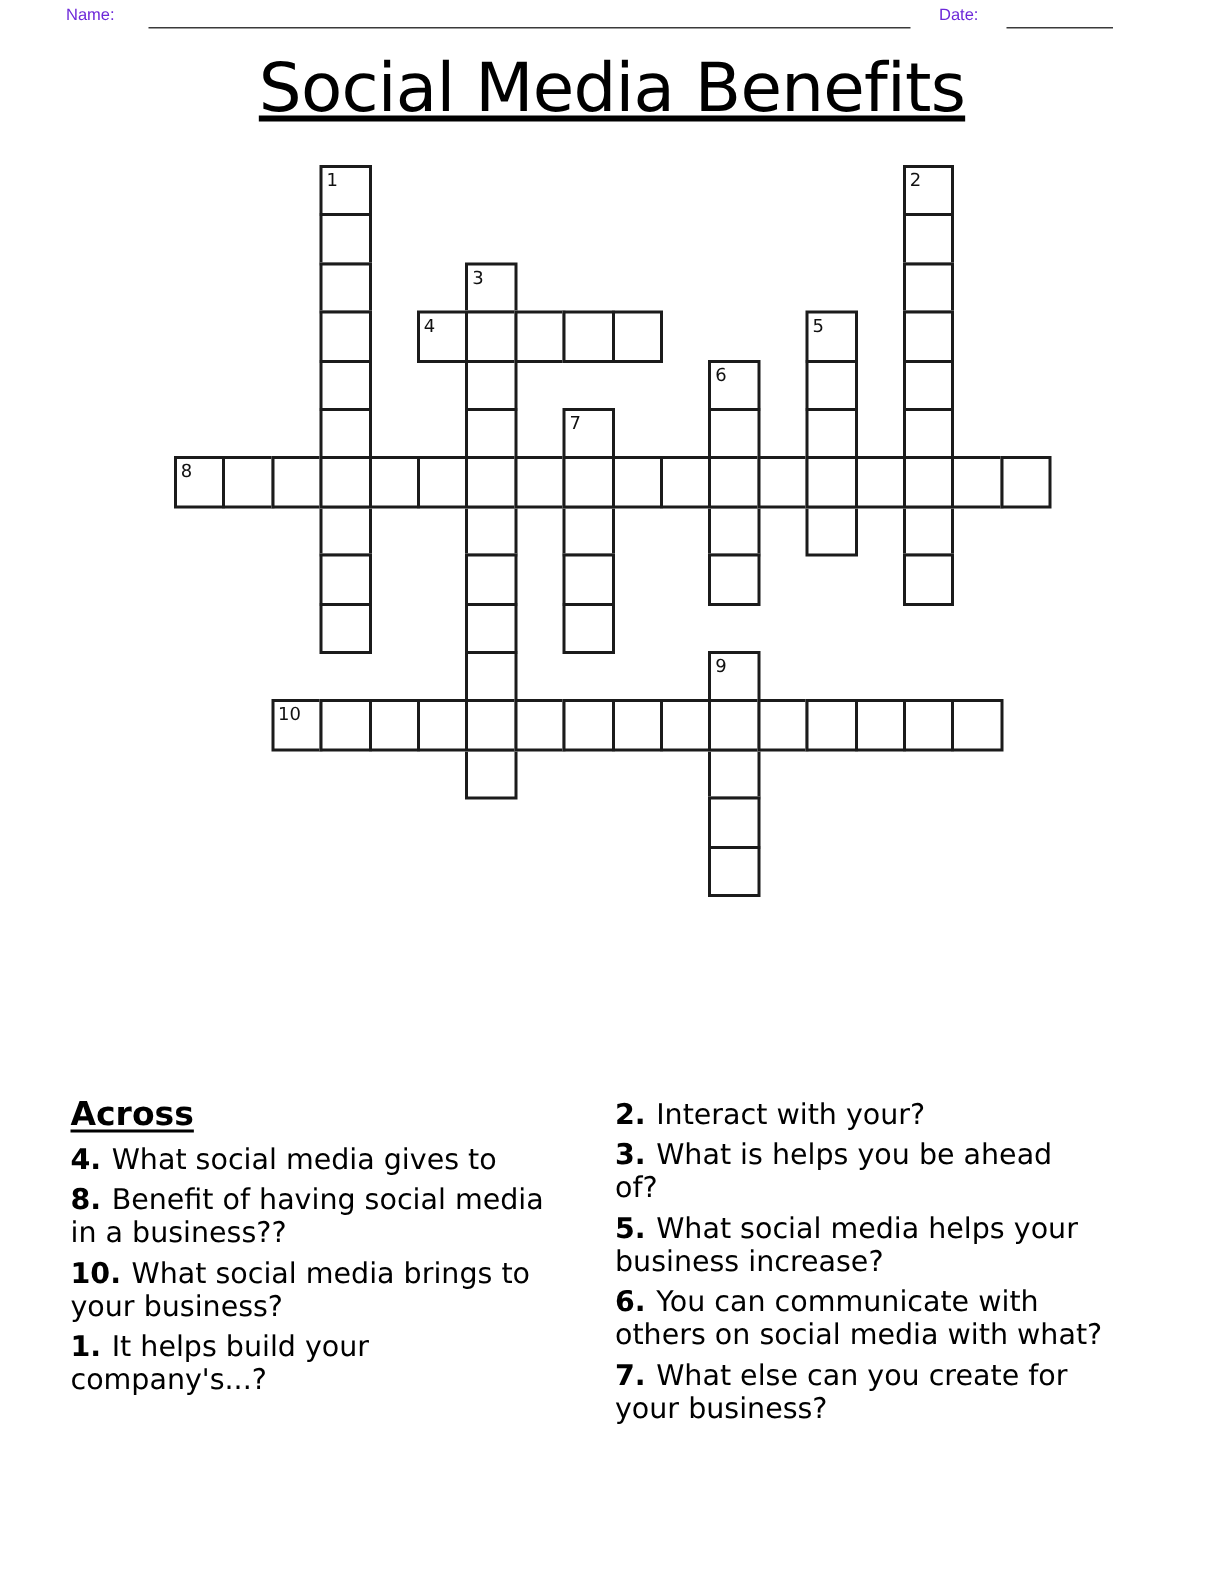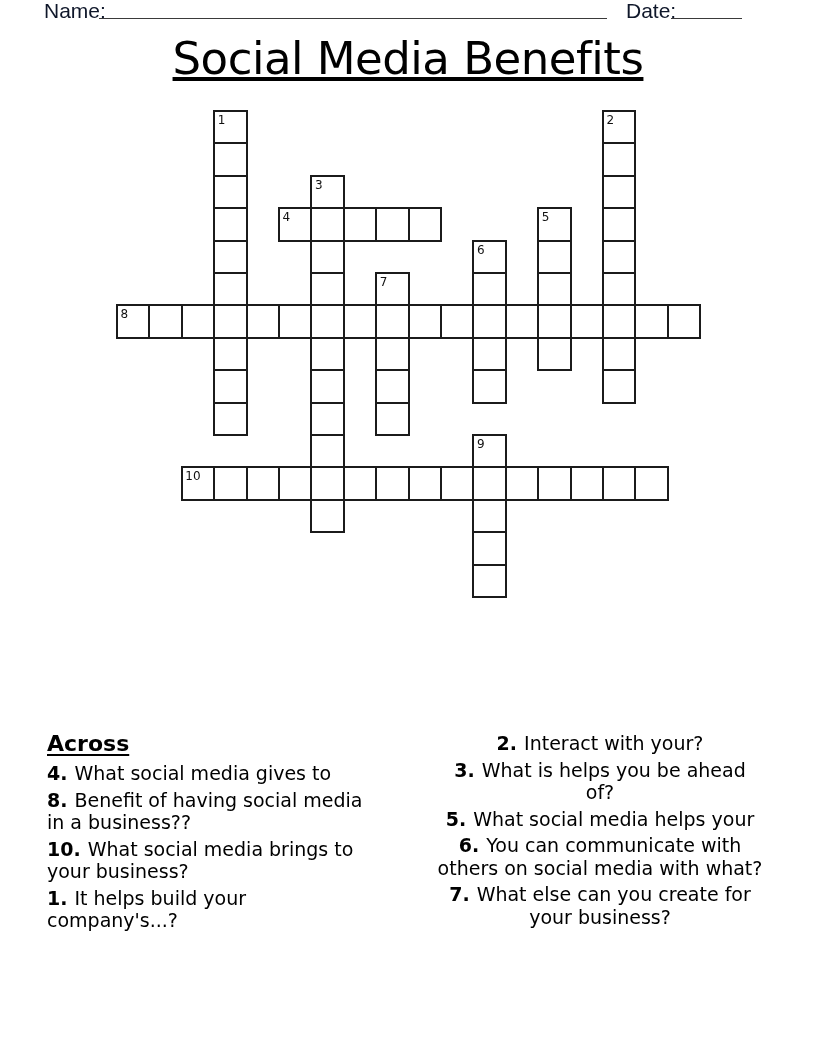--- a/index.html
+++ b/index.html
@@ -12,21 +12,21 @@
     color: #000;
     position: relative;
     overflow: hidden;
   }
   .page { position: absolute; inset: 0; }
 
   
   .hdr-label {
     position: absolute;
     font-family: "Liberation Sans", sans-serif;
-    font-size: 21px; line-height: 19px; color: #0f172a;
+    font-size: 11px; line-height: 19px; color: #6d28d9;
   }
   #name-label { left: 44px; top: 1px; }
   #date-label { left: 626px; top: 1px; }
   .blank-line { position: absolute; top: 0; height: 19px; border-bottom: 1.6px solid #3a3a3a; }
   #name-line { left: 99px;  width: 508px; }
   #date-line { left: 671px; width: 71px; }
 
   
   .title {
     position: absolute; left: 0; right: 0; top: 33px;
@@ -47,21 +47,21 @@
   }
   .cellnum {
     position: absolute; z-index: 3;
     font-size: 12px; line-height: 12px; color: #111;
     font-family: "DejaVu Sans", sans-serif;
   }
 
   
   .clue-col { position: absolute; top: 700px; margin-top: 32px; }
   #clue-col-0 { left: 47px;  width: 352px; }
-  #clue-col-1 { left: 410px; width: 380px; text-align: center; }
+  #clue-col-1 { left: 410px; width: 380px; }
   .clue-heading {
     font-size: 22px; font-weight: 700;
     text-decoration: underline;
     text-decoration-thickness: 2px;
     text-underline-offset: 3px;
     line-height: 24px;
     margin: 0 0 6px 0;
   }
   .clue { margin: 0 0 4px 0; font-size: 19px; line-height: 22.5px; }
   .clue .line { display: block; white-space: nowrap; }
@@ -202,20 +202,21 @@
   <div id="clue-col-1" class="clue-col">
       <p class="clue">
         <span class="line"><span class="num">2.</span>Interact with your?</span>
       </p>
       <p class="clue">
         <span class="line"><span class="num">3.</span>What is helps you be ahead</span>
         <span class="line">of?</span>
       </p>
       <p class="clue">
         <span class="line"><span class="num">5.</span>What social media helps your</span>
+        <span class="line">business increase?</span>
       </p>
       <p class="clue">
         <span class="line"><span class="num">6.</span>You can communicate with</span>
         <span class="line">others on social media with what?</span>
       </p>
       <p class="clue">
         <span class="line"><span class="num">7.</span>What else can you create for</span>
         <span class="line">your business?</span>
       </p>
       <p class="clue">

